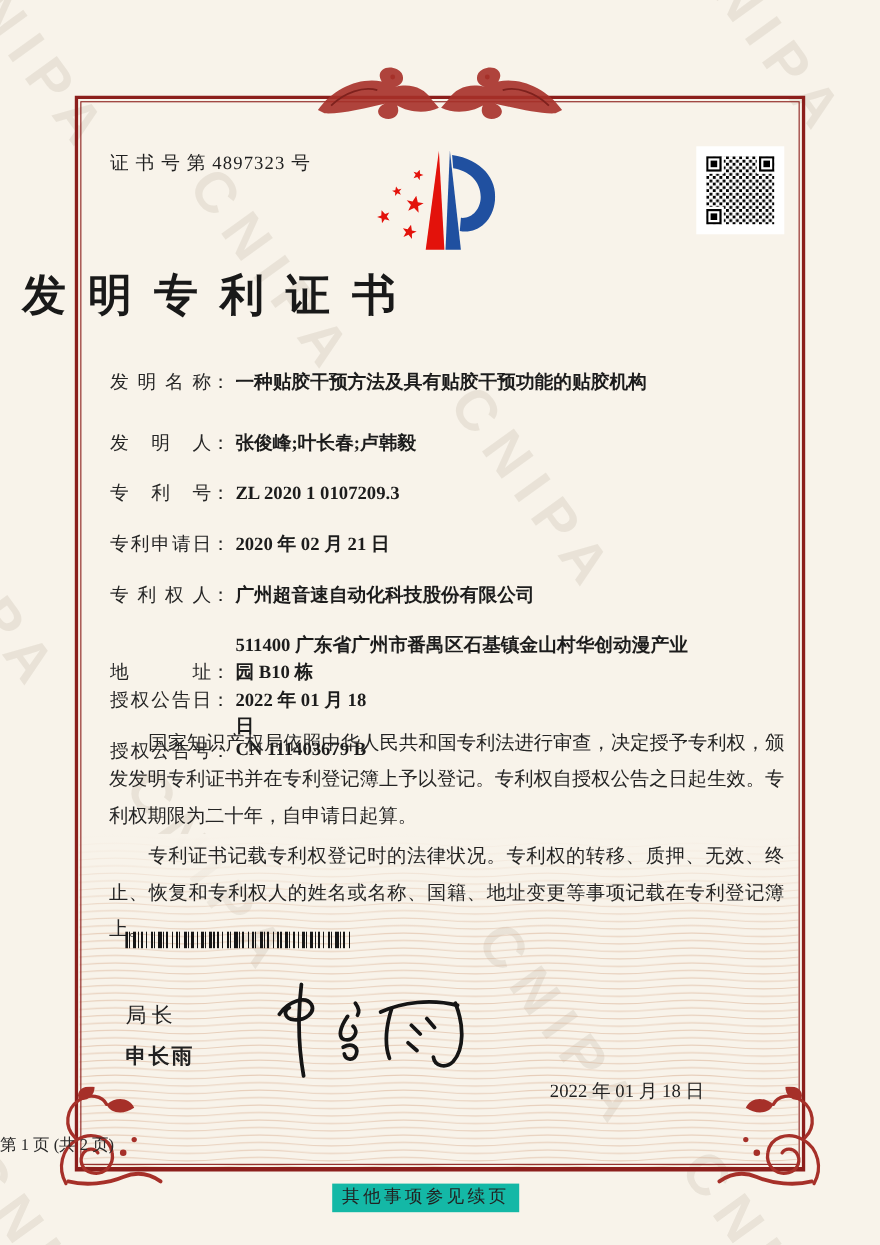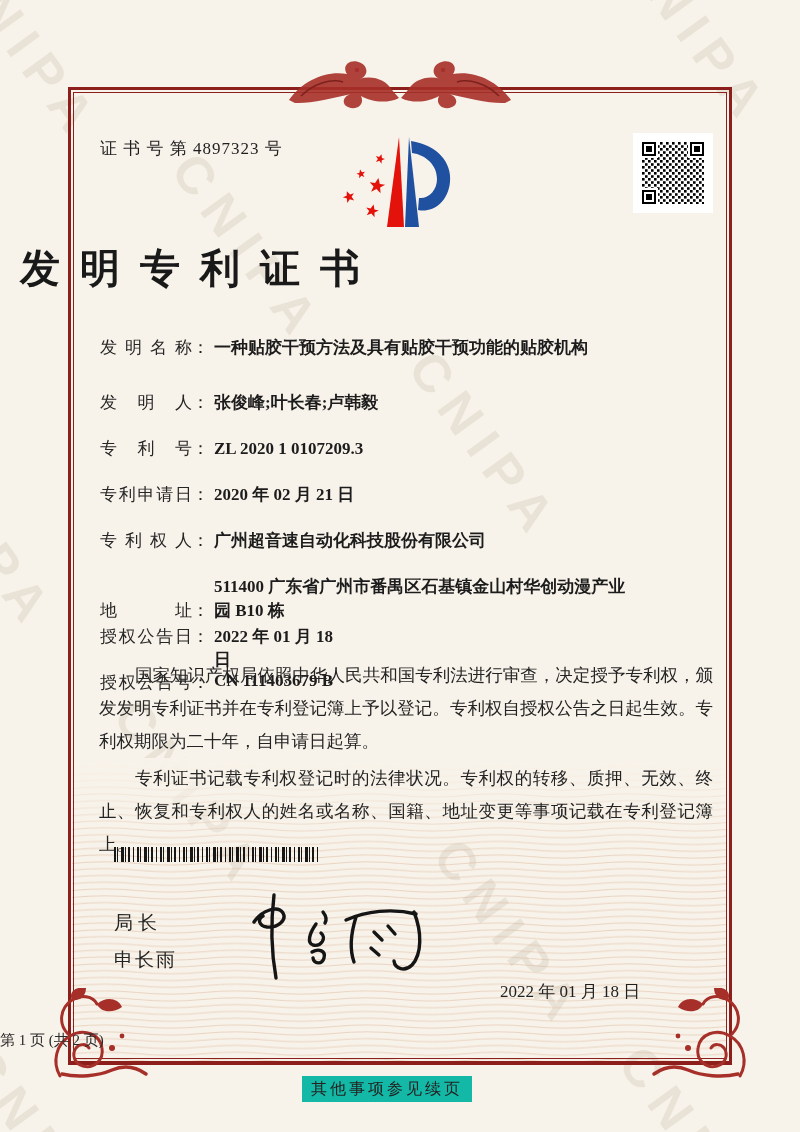--- a/index.html
+++ b/index.html
@@ -38,21 +38,21 @@
   .paras p{margin:0 0 4px;text-indent:2.05em;}
   
   .barcode{position:absolute;left:114px;top:847px;width:206px;height:15px;
     background:repeating-linear-gradient(90deg,#161616 0 2px,transparent 2px 3px,#161616 3px 4px,
       transparent 4px 7px,#161616 7px 10px,transparent 10px 11px,#161616 11px 12px,transparent 12px 14px,
       #161616 14px 16px,transparent 16px 19px,#161616 19px 20px,transparent 20px 23px);}
   
   .sig-title{position:absolute;left:114px;top:910px;font-family:"Liberation Sans",sans-serif;
              font-size:19px;letter-spacing:5px;color:#222;}
   .sig-name{position:absolute;left:114px;top:947px;font-family:"Liberation Sans",sans-serif;
-            font-size:19px;letter-spacing:2px;color:#222;}
+            font-size:19px;letter-spacing:2px;color:#222;font-weight:bold;}
   .sigsvg{position:absolute;left:228px;top:890px;}
   .cert-date{position:absolute;left:430px;top:980px;width:280px;text-align:center;font-size:17px;}
   .pageinfo{position:absolute;left:0;top:1031px;width:100%;text-align:left;font-size:15px;color:#2a2a2a;}
   .note{position:absolute;left:302px;top:1076px;width:170px;height:26px;line-height:26px;
         background:#14b8a6;text-align:center;font-size:16px;letter-spacing:3px;color:#222;}
 </style>
 </head>
 <body>
 
 <div class="page">

